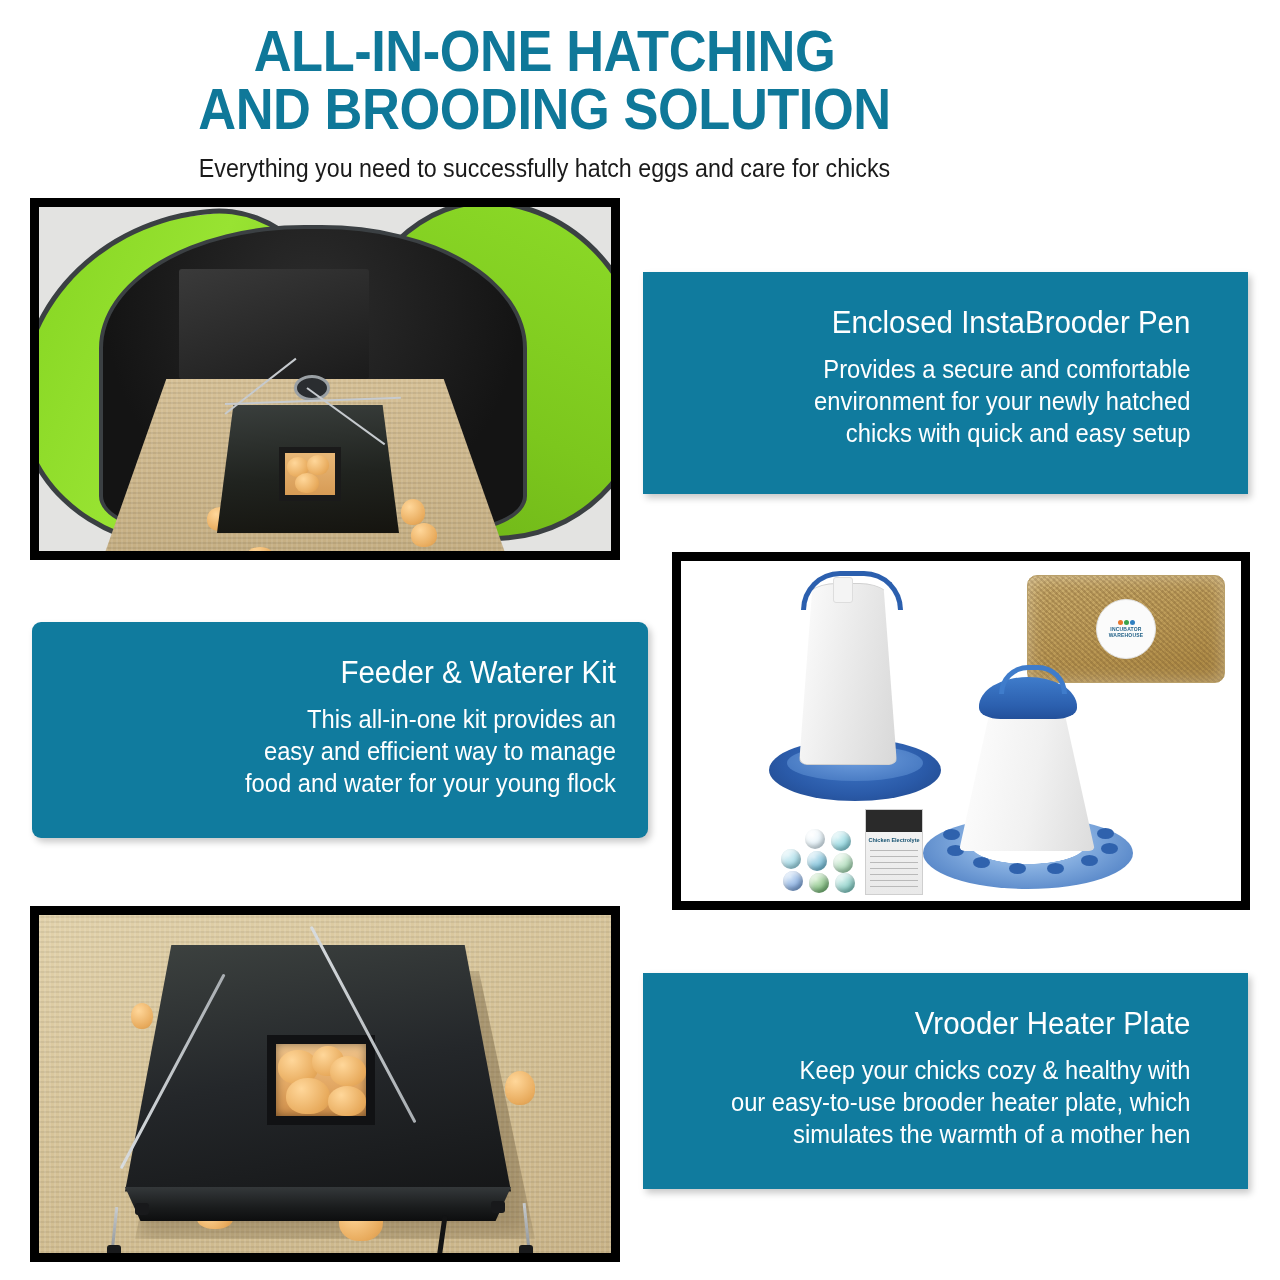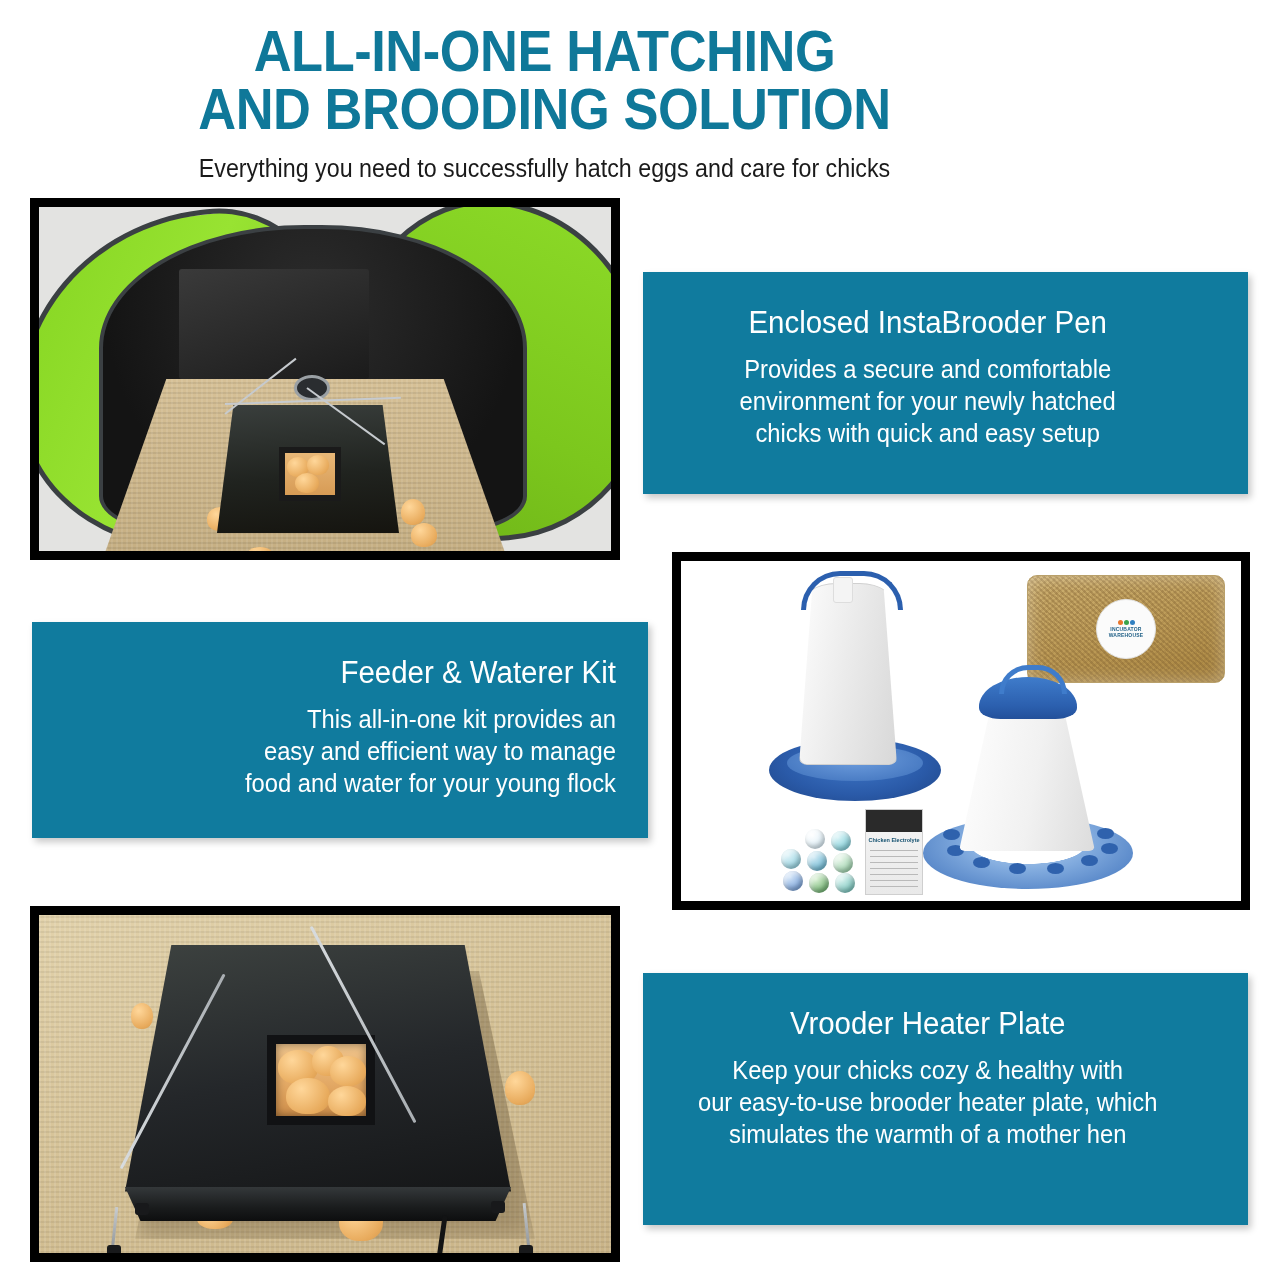--- a/index.html
+++ b/index.html
@@ -63,22 +63,22 @@
 
   
   .panel {
     position: absolute;
     background: #107b9e;
     box-shadow: 3px 4px 7px rgba(0,0,0,0.22);
     box-sizing: border-box;
     color: #ffffff;
     padding: 34px 30px 30px 30px;
   }
-  .panel.align-right { text-align: right; padding-right: 32px; }
-  .panel.align-left  { text-align: center; padding-left: 22px; }
+  .panel.align-right { text-align: right; padding-right: 32px; border-radius: 9px; }
+  .panel.align-left  { text-align: right; padding-left: 22px; }
   .panel-title {
     margin: 0 0 12px 0;
     font-size: 31px;
     font-weight: 400;
     line-height: 1.12;
     transform: scaleX(0.95);
     transform-origin: left top;
   }
   .panel.align-right .panel-title { transform-origin: right top; }
   .panel-body {
@@ -442,18 +442,18 @@
       <div class="plate-foot" style="left:68px;top:330px;"></div>
       <div class="plate-foot" style="left:480px;top:330px;"></div>
       <div class="plate-foot" style="left:96px;top:288px;"></div>
       <div class="plate-foot" style="left:452px;top:286px;"></div>
 
       <div class="plate-cord" style="left:400px;top:300px;width:5px;height:52px;transform:rotate(8deg);"></div>
     </div>
   </div>
 </div>
 
-<div class="panel align-left" id="panel-plate" style="left:643px;top:973px;width:605px;height:252px;">
+<div class="panel align-left" id="panel-plate" style="left:643px;top:973px;width:605px;height:216px;">
   <h2 class="panel-title">Vrooder Heater Plate</h2>
   <p class="panel-body">Keep your chicks cozy &amp; healthy with
 our easy-to-use brooder heater plate, which
 simulates the warmth of a mother hen</p>
 </div>
 
 </body></html>

